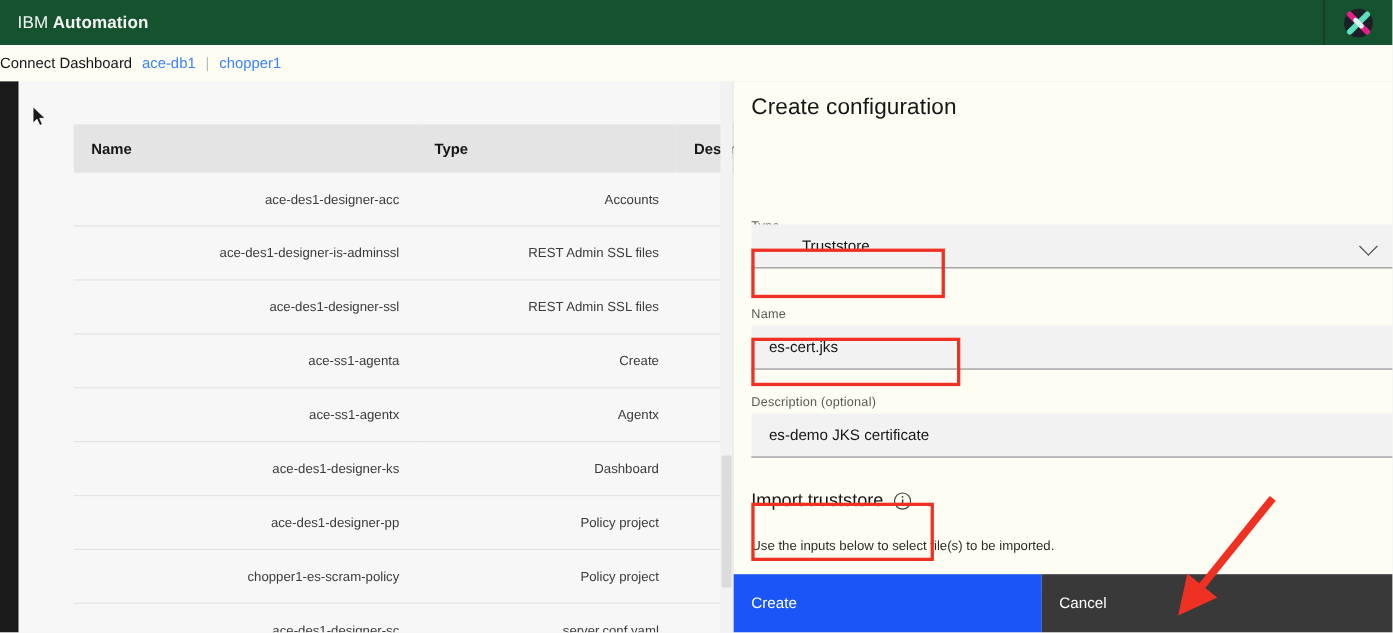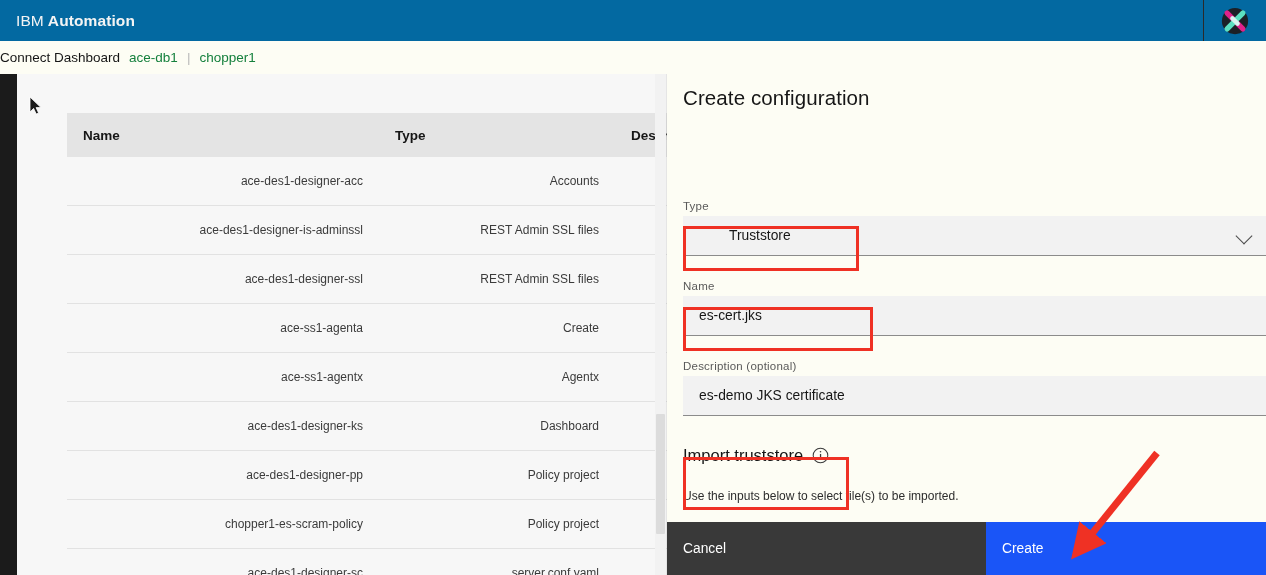--- a/index.html
+++ b/index.html
@@ -7,21 +7,21 @@
     width:1266px;height:575px;
     background:#f4f4f4;
     font-family:"Liberation Sans","DejaVu Sans",sans-serif;
     overflow:hidden;
     position:relative;
   }
 
   
   #app-header{
     position:absolute;left:0;top:0;width:1266px;height:41px;
-    background:#0369a1;
+    background:#14532d;
     display:flex;align-items:center;
   }
   #app-title{
     margin-left:16px;
     font-size:15.5px;color:#f4f4f4;letter-spacing:.1px;
     white-space:nowrap;
   }
   #app-title .brand{font-weight:400;}
   #app-title .product{font-weight:700;margin-left:4px;}
   #header-right{
@@ -35,21 +35,21 @@
   #breadcrumb-bar{
     position:absolute;left:0;top:41px;width:1266px;height:33px;
     background:#fdfdf4;
     display:flex;align-items:center;
   }
   #breadcrumb{
     display:flex;align-items:center;gap:9px;
     font-size:13.5px;margin-left:0px;padding-left:0px;white-space:nowrap;
   }
   #bc-dashboard{color:#161616;}
-  .bc-ctx{color:#15803d;}
+  .bc-ctx{color:#3b82f6;}
   .bc-sep{color:#b9b9b9;}
   #breadcrumb-right{
     position:absolute;right:0;top:41px;height:33px;width:62px;
   }
   #bc-blue-square{
     position:absolute;left:-53px;top:12px;width:21px;height:17px;
     background:#2563f6;
   }
   #bc-circle{
     position:absolute;left:-3px;top:10px;width:20px;height:20px;
@@ -135,21 +135,21 @@
   }
   .chevron{
     position:absolute;right:16px;top:14px;
     width:11px;height:11px;
     border-right:1.5px solid #4a4a4a;border-bottom:1.5px solid #4a4a4a;
     transform:rotate(45deg);
   }
 
   
   #label-type{top:126px;}
-  #field-type{top:142px;padding-left:30px;}
+  #field-type{top:130px;padding-left:30px;}
   
   #label-name{top:206px;}
   #field-name{top:222px;}
   
   #label-desc{top:286px;}
   #field-desc{top:302px;}
 
   
   #import-heading{
     position:absolute;left:16px;top:372px;
@@ -334,22 +334,22 @@
 
   <div id="file-row">
     <span id="file-name">es-cert.jks</span>
     <svg id="file-remove" viewBox="0 0 20 20">
       <path d="M5 5 L15 15 M15 5 L5 15" stroke="#303030" stroke-width="1.5" stroke-linecap="round"></path>
     </svg>
   </div>
 </div>
 
 <div id="action-bar">
+  <div id="btn-create">Create</div>
   <div id="btn-cancel">Cancel</div>
-  <div id="btn-create">Create</div>
 </div>
 
 <div class="annot-box" id="annot-name"></div>
 <div class="annot-box" id="annot-desc"></div>
 <div class="annot-box" id="annot-file"></div>
 <svg id="annot-arrow" viewBox="0 0 130 120">
   <defs>
     <marker id="arrowhead" markerWidth="5" markerHeight="5" refX="1.6" refY="2.5" orient="auto">
       <path d="M0,0 L5,2.5 L0,5 Z" fill="#ef3124"></path>
     </marker>

